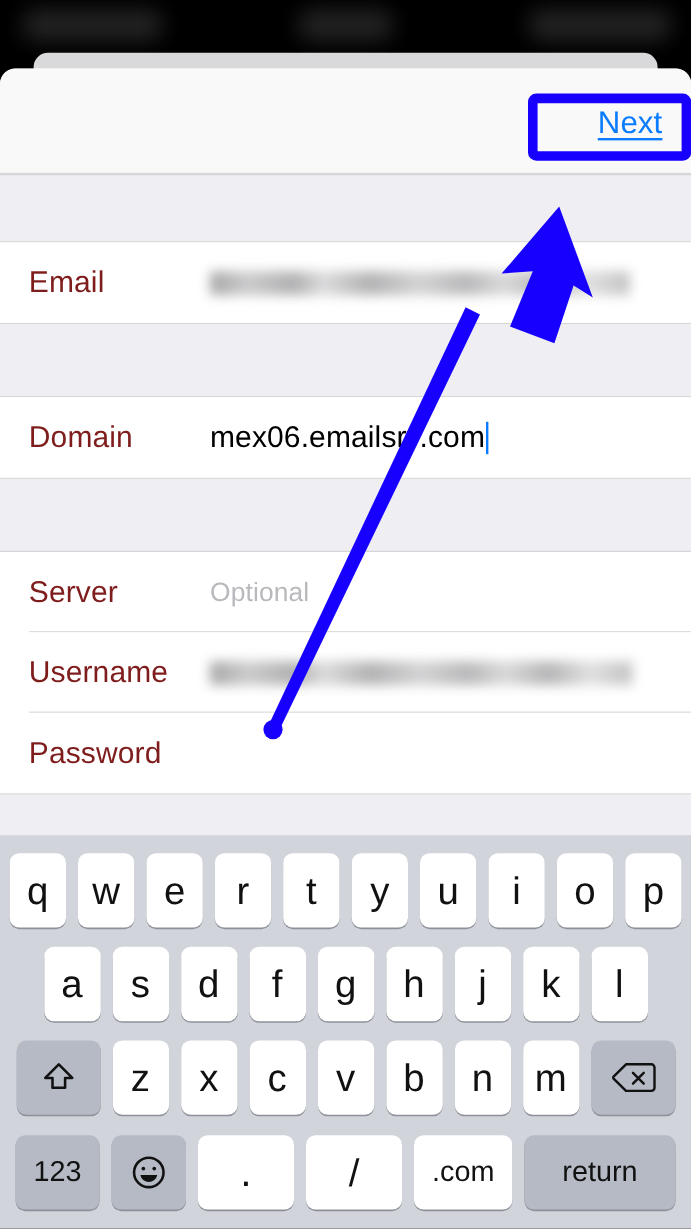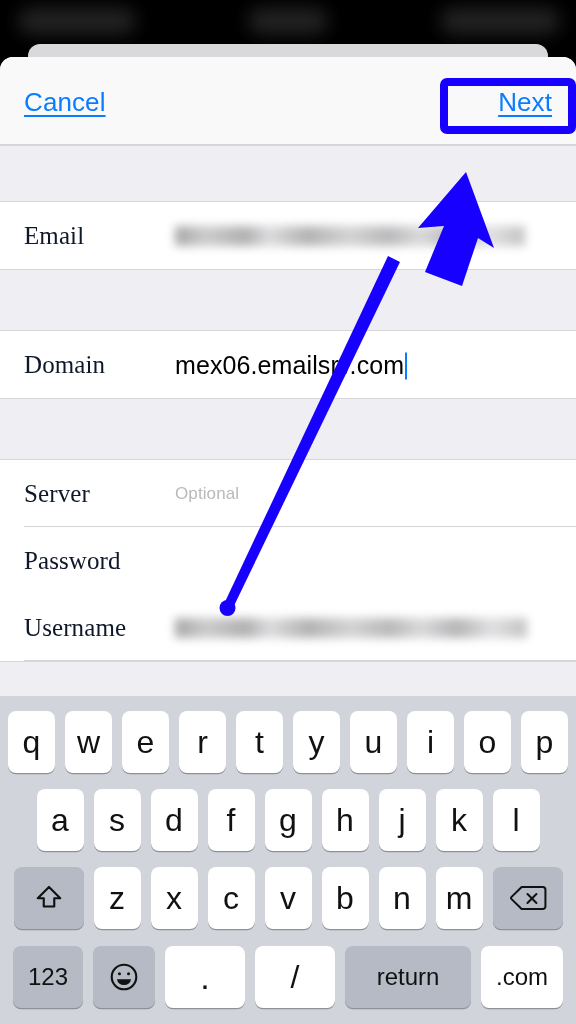--- a/index.html
+++ b/index.html
@@ -114,41 +114,40 @@
     left: 24px; right: 0; bottom: 0;
     height: 1px;
     background: #d6d6d8;
   }
   .row-label {
     position: absolute;
     left: 24px;
     top: 50%;
     transform: translateY(-50%);
     font-size: 25px;
-    color: #0f172a;
+    color: #7f1d1d;
     letter-spacing: 0.1px;
     white-space: nowrap;
-    font-family: Liberation Serif, serif;
   }
   .row-value {
     position: absolute;
     left: 175px;
     top: 50%;
     transform: translateY(-50%);
     font-size: 25px;
     color: #000000;
     letter-spacing: 0.1px;
     white-space: nowrap;
   }
   .row-placeholder {
     position: absolute;
     left: 175px;
     top: 50%;
     transform: translateY(-50%);
-    font-size: 17px;
+    font-size: 22px;
     color: #b9b9bd;
     letter-spacing: 0.1px;
     white-space: nowrap;
   }
   .caret {
     display: inline-block;
     width: 2px;
     height: 27px;
     background: #0a7cff;
     vertical-align: -6px;
@@ -250,21 +249,20 @@
     <div class="sb-blob sb-left"></div>
     <div class="sb-blob sb-center"></div>
     <div class="sb-blob sb-right"></div>
   </div>
 
   <div class="sheet-back"></div>
 
   <div class="sheet-front">
 
     <div class="navbar">
-      <div class="nav-btn nav-cancel">Cancel</div>
       <div class="nav-btn nav-next">Next</div>
     </div>
 
     <div class="form">
 
       <div class="gap gap-a"></div>
 
       <div class="row">
         <div class="row-label">Email</div>
         <div class="redacted redacted-email"></div>
@@ -277,28 +275,28 @@
         <div class="row-value"><span>mex06.emailsrv.com</span><span class="caret"></span></div>
       </div>
 
       <div class="gap gap-c"></div>
 
       <div class="row sep">
         <div class="row-label">Server</div>
         <div class="row-placeholder">Optional</div>
       </div>
 
+      <div class="row sep">
+        <div class="row-label">Username</div>
+        <div class="redacted redacted-username"></div>
+      </div>
+
       <div class="row">
         <div class="row-label">Password</div>
         <div class="row-value"></div>
-      </div>
-
-      <div class="row sep">
-        <div class="row-label">Username</div>
-        <div class="redacted redacted-username"></div>
       </div>
 
       <div class="form-bottom"></div>
     </div>
   </div>
 
   <div class="keyboard">
 
     <div class="kb-row r1">
       <div class="key">q</div>
@@ -351,22 +349,22 @@
       <div class="key emoji fn">
         <svg width="32" height="32" viewBox="0 0 24 24" fill="none" stroke="#111" stroke-width="1.6" stroke-linecap="round">
           <circle cx="12" cy="12" r="9.2"></circle>
           <circle cx="8.6" cy="9.6" r="1.15" fill="#111" stroke="none"></circle>
           <circle cx="15.4" cy="9.6" r="1.15" fill="#111" stroke="none"></circle>
           <path d="M6.7 13.6h10.6a5.4 5.4 0 0 1-10.6 0z" fill="#111" stroke="none"></path>
         </svg>
       </div>
       <div class="key dot">.</div>
       <div class="key slash">/</div>
+      <div class="key com">.com</div>
       <div class="key ret">return</div>
-      <div class="key com">.com</div>
     </div>
   </div>
 
   <div class="anno-box"></div>
 
   <svg class="anno-arrow" viewBox="0 0 576 1024">
     <g fill="#1800ff" stroke="none">
       <path d="M224 604 L231 612 L400 262 L388 256 Z"></path>
       <circle cx="227.5" cy="608" r="8"></circle>
       <path d="M466 172 L418 228 L444 226 L425 272 L462 286 L478 238 L494 248 Z"></path>

